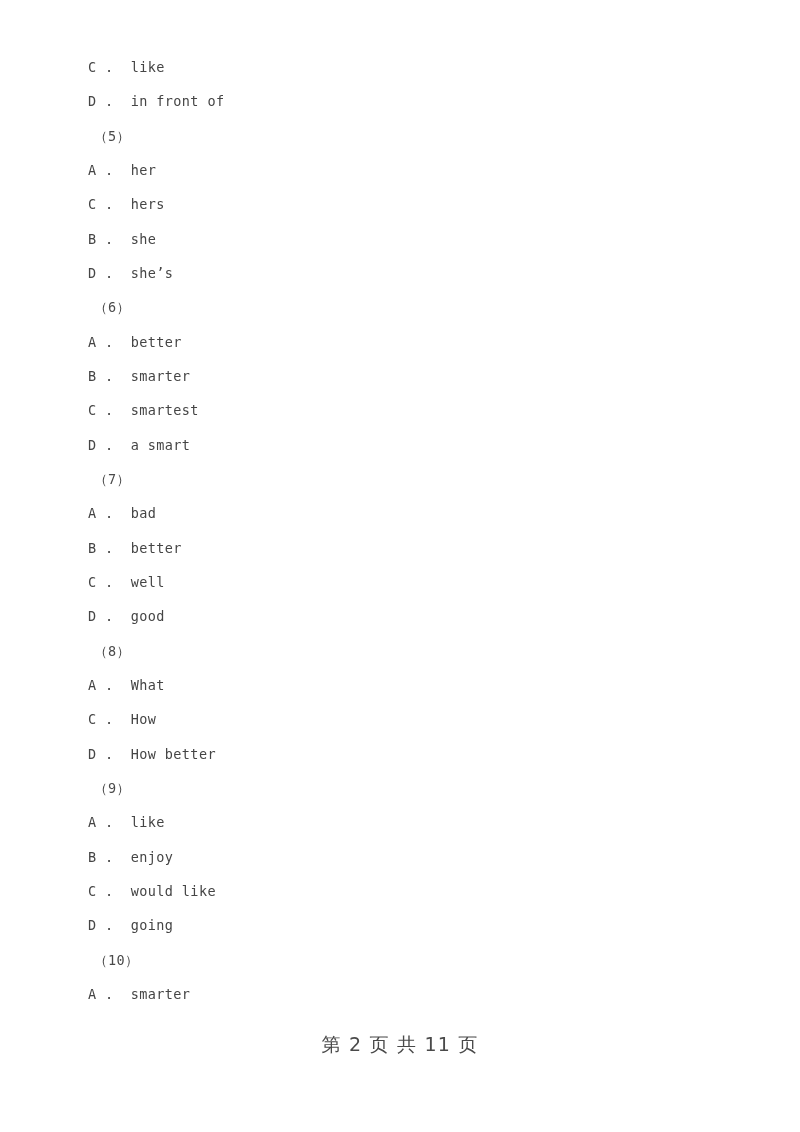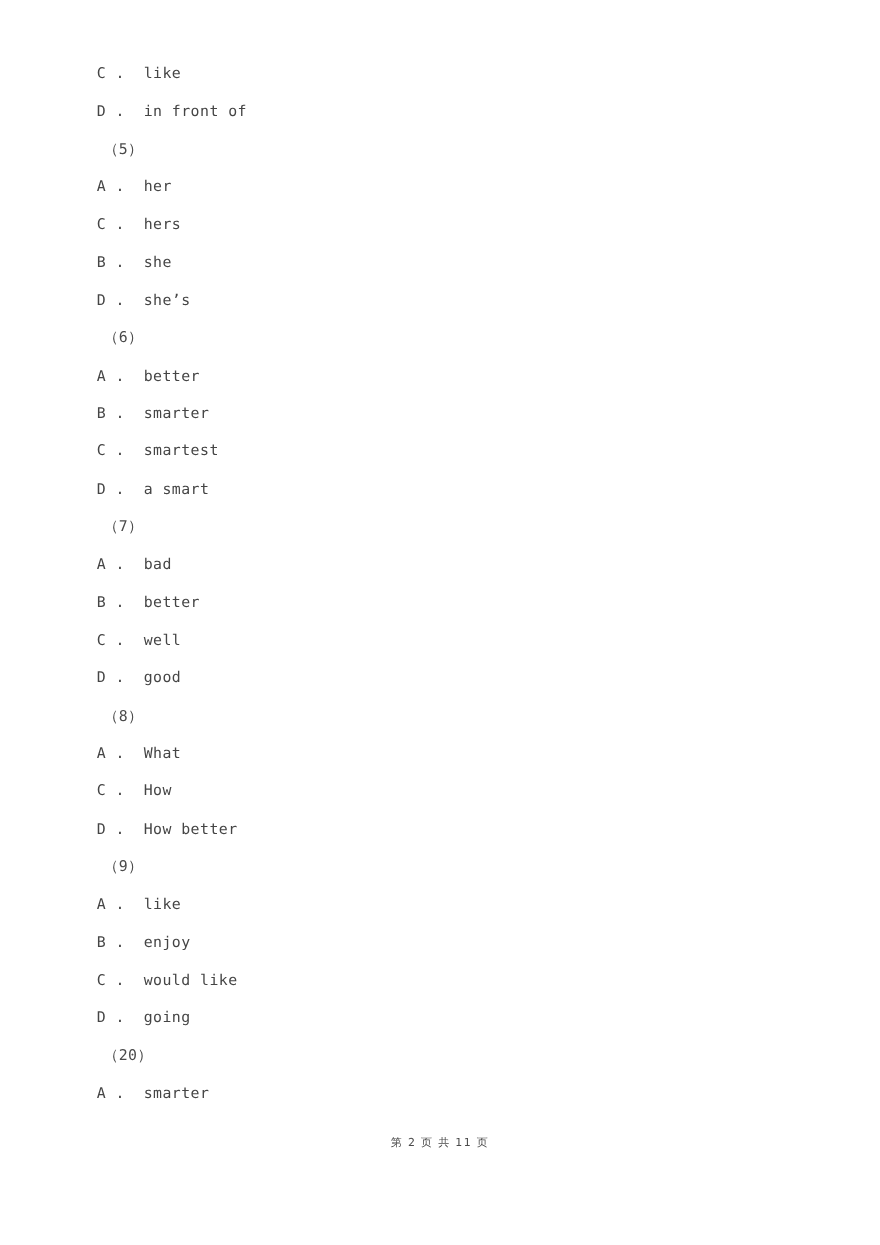--- a/index.html
+++ b/index.html
@@ -60,21 +60,21 @@
     display: inline;
   }
 
   #footer {
     position: absolute;
     left: 0;
     top: 1032px;
     width: 800px;
     text-align: center;
     font-family: "DejaVu Sans", "Liberation Sans", sans-serif;
-    font-size: 10px;
+    font-size: 19px;
     color: #4a4a4a;
     letter-spacing: 1.2px;
     white-space: pre;
   }
 </style>
 </head>
 <body>
 
 <div id="page">
 
@@ -98,19 +98,19 @@
       <div class="line option"><span class="opt-letter">D</span> <span class="opt-dot">.</span>  <span class="opt-text">good</span></div>
       <div class="line qnum">（8）</div>
       <div class="line option"><span class="opt-letter">A</span> <span class="opt-dot">.</span>  <span class="opt-text">What</span></div>
       <div class="line option"><span class="opt-letter">C</span> <span class="opt-dot">.</span>  <span class="opt-text">How</span></div>
       <div class="line option"><span class="opt-letter">D</span> <span class="opt-dot">.</span>  <span class="opt-text">How better</span></div>
       <div class="line qnum">（9）</div>
       <div class="line option"><span class="opt-letter">A</span> <span class="opt-dot">.</span>  <span class="opt-text">like</span></div>
       <div class="line option"><span class="opt-letter">B</span> <span class="opt-dot">.</span>  <span class="opt-text">enjoy</span></div>
       <div class="line option"><span class="opt-letter">C</span> <span class="opt-dot">.</span>  <span class="opt-text">would like</span></div>
       <div class="line option"><span class="opt-letter">D</span> <span class="opt-dot">.</span>  <span class="opt-text">going</span></div>
-      <div class="line qnum">（20）</div>
+      <div class="line qnum">（10）</div>
       <div class="line option"><span class="opt-letter">A</span> <span class="opt-dot">.</span>  <span class="opt-text">smarter</span></div>
     </div>
 
   <div id="footer">第 2 页 共 11 页</div>
 
 </div>
 
 </body></html>

